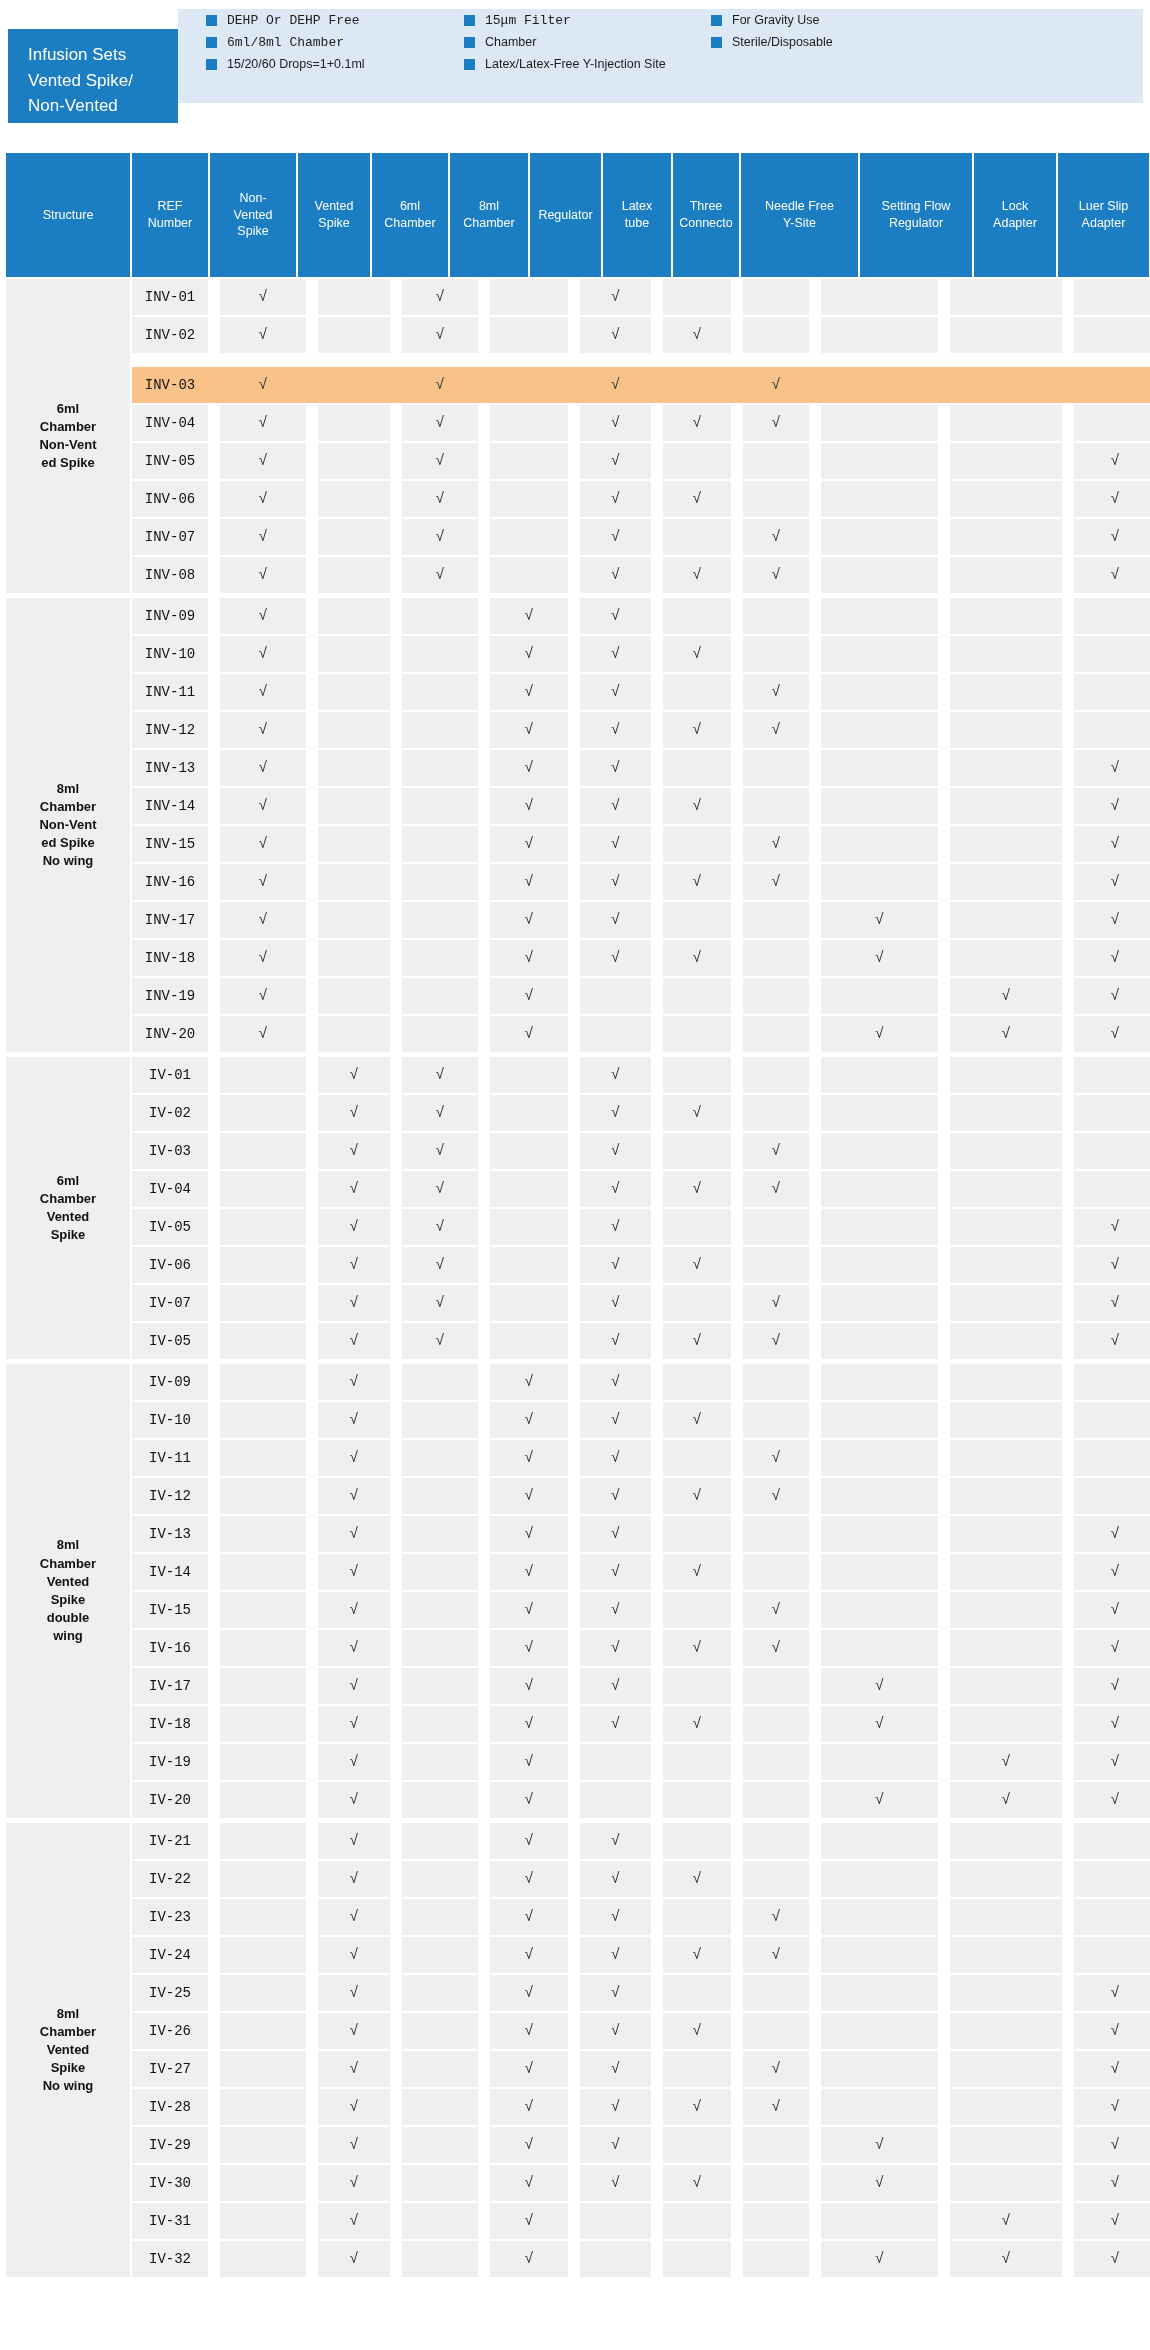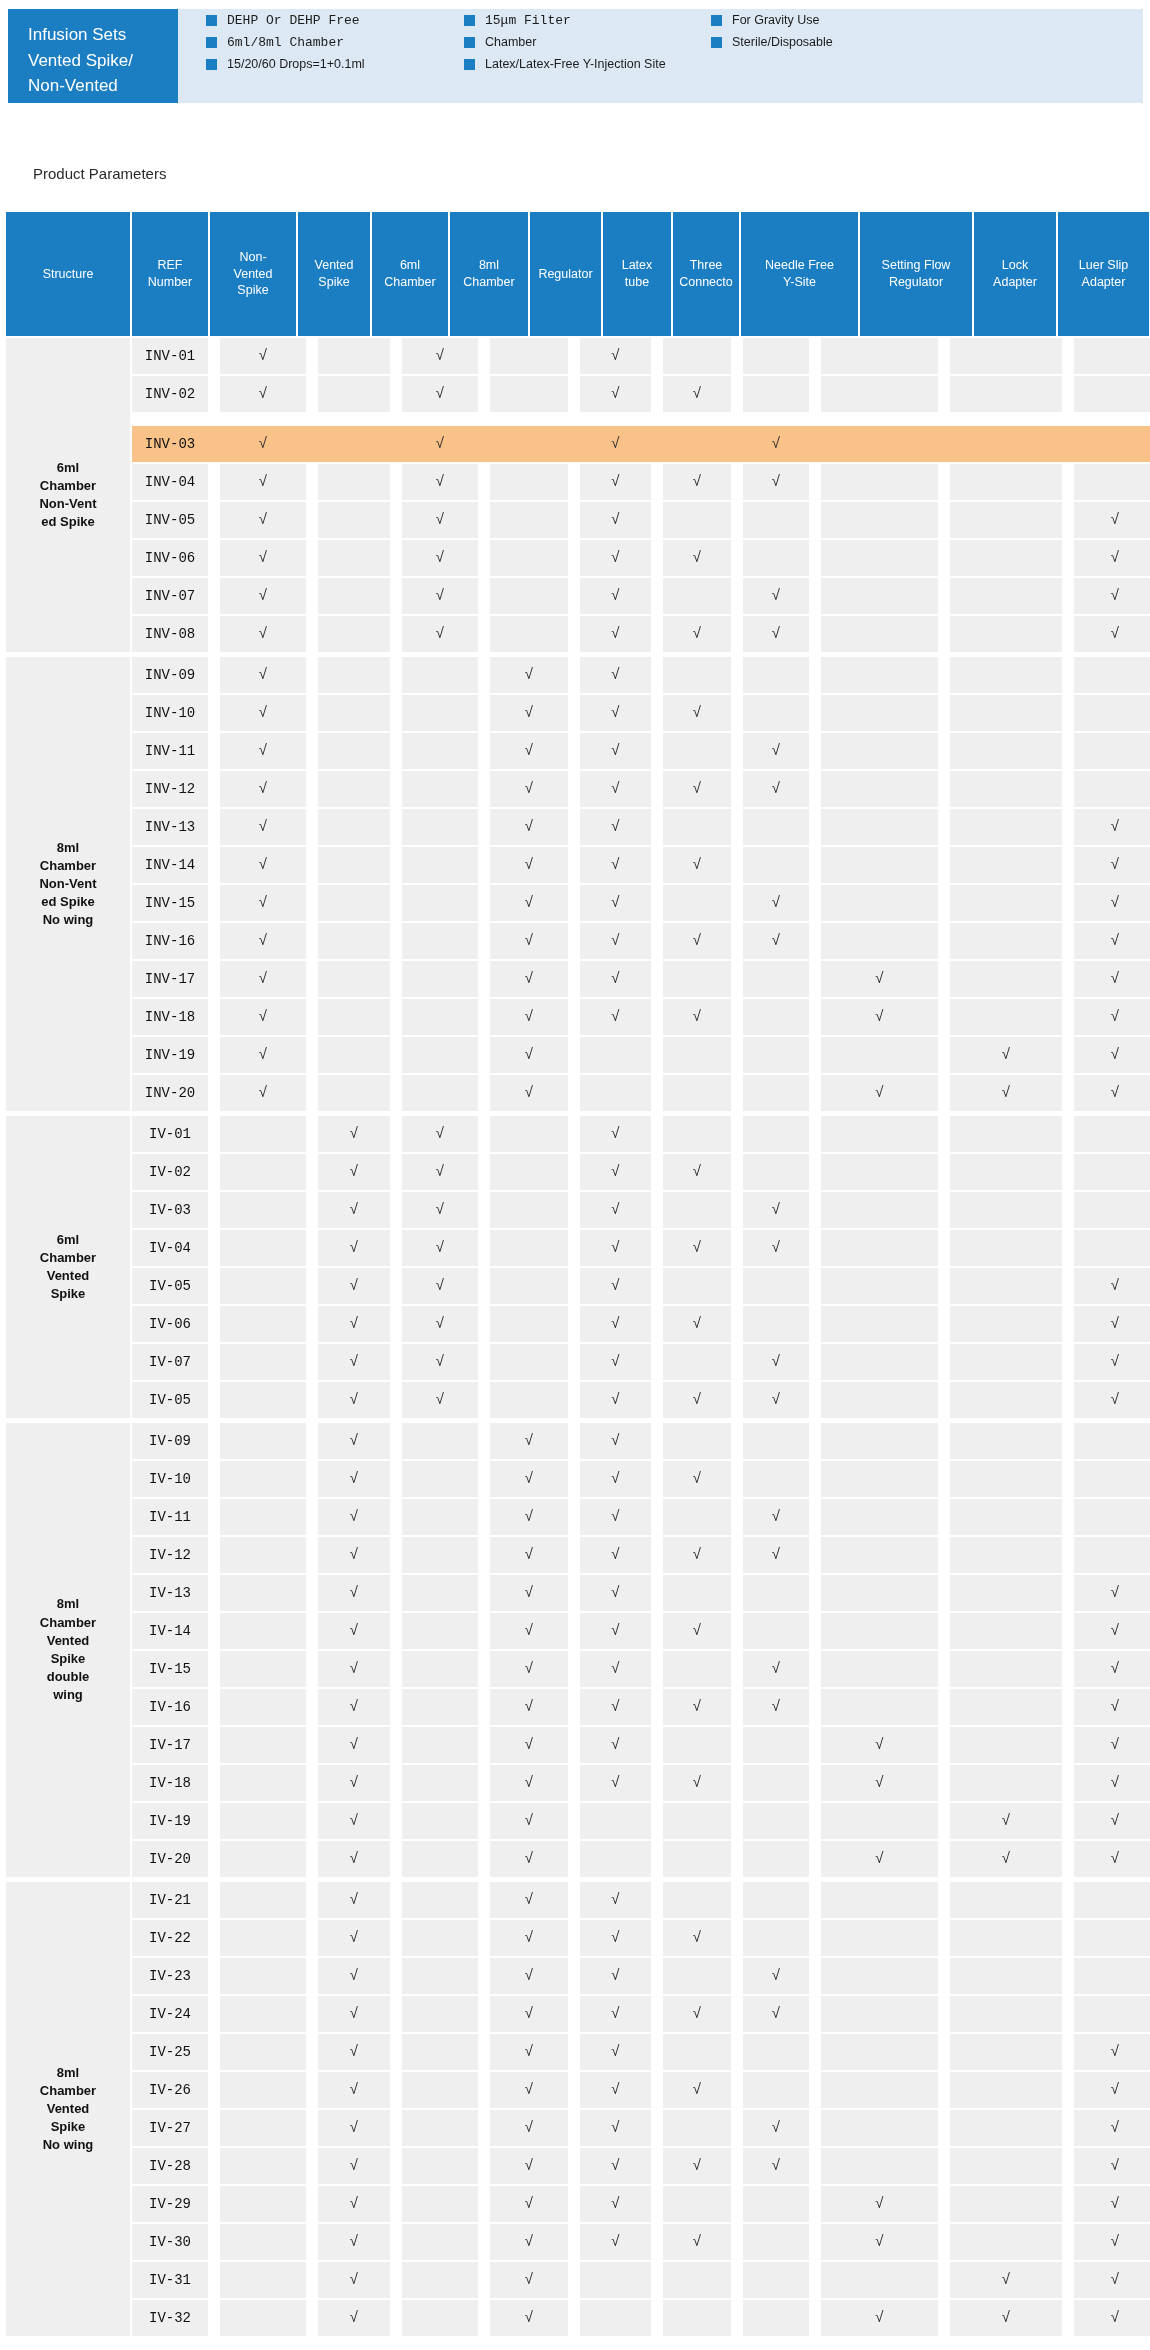--- a/index.html
+++ b/index.html
@@ -1,21 +1,21 @@
 <!DOCTYPE html>
 <html style="--brand_blue: #1b7dc2; --band_blue: #dce8f4; --row_gray: #efefef; --highlight_orange: #f8c289; --check_color: #2f2f2f;"><head>
 <meta charset="utf-8">
 <style>
   html,body{margin:0;padding:0;background:#fff;font-family:"Liberation Sans",sans-serif;}
   .page{width:1150px;height:2350px;background:#fff;overflow:hidden;position:relative;}
 
   
   .banner{display:flex;padding:9px 7px 0 8px;}
   .banner-title{width:170px;height:94px;background:var(--brand_blue,#1b7dc2);color:#fff;
-    font-size:17px;line-height:1.5;padding:13px 0 0 20px;box-sizing:border-box;white-space:pre-line;flex:none;}
+    font-size:17px;line-height:1.5;padding:13px 0 0 20px;box-sizing:border-box;white-space:pre-line;flex:none;margin-top:20px;}
   .banner-feats{flex:1;height:94px;background:var(--band_blue,#dce8f4);display:flex;
     padding:4px 0 0 28px;box-sizing:border-box;}
   .fc0{width:258px}.fc1{width:247px}.fc2{width:251px}.fc3{flex:1}
   .feat-item{display:flex;align-items:flex-start;margin-bottom:7px;}
   .sq{width:11px;height:11px;background:var(--brand_blue,#1b7dc2);margin:2px 10px 0 0;flex:none;}
   .feat-text{font-size:12.5px;color:#1c1c1c;line-height:15px;}
   .mono{font-family:"Liberation Mono",monospace;font-size:13px;}
 
   
   .section-title{margin:62px 0 0 33px;font-size:15px;color:#2a2a2a;}
@@ -83,21 +83,20 @@
             <span class="sq"></span>
             <span class="feat-text">For Gravity Use</span>
           </div>
           <div class="feat-item">
             <span class="sq"></span>
             <span class="feat-text">Sterile/Disposable</span>
           </div>
         </div>
       </div>
   </div>
-  <div class="section-title">Product Parameters</div>
   <div class="tbl">
     <div class="thead">
         <div class="hcell c0">Structure</div>
         <div class="hcell c1">REF
 Number</div>
         <div class="hcell c2">Non-
 Vented
 Spike</div>
         <div class="hcell c3">Vented
 Spike</div>

